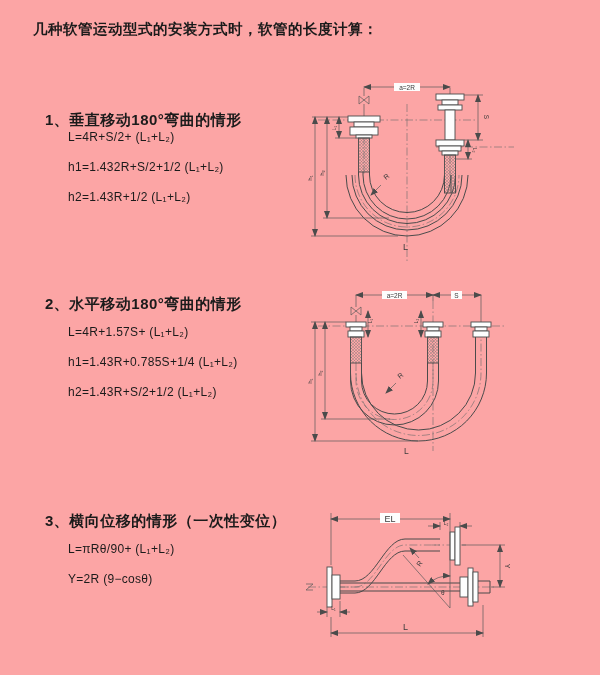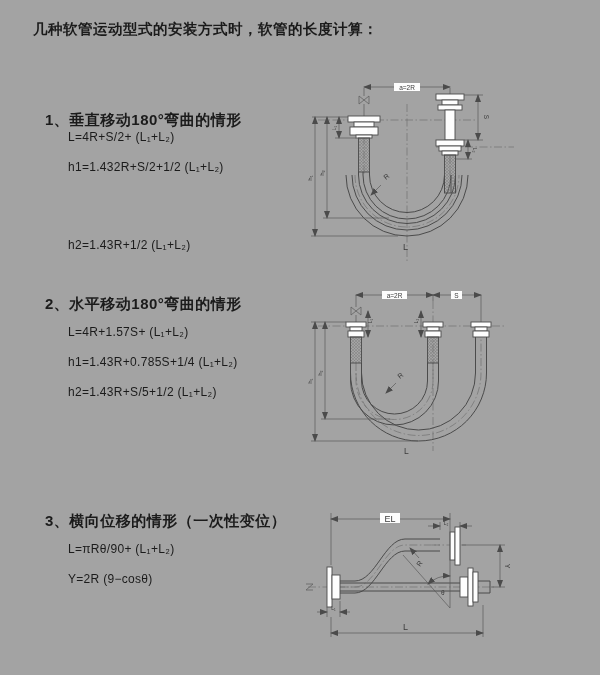--- a/index.html
+++ b/index.html
@@ -1,17 +1,17 @@
 <!DOCTYPE html>
 <html><head>
 <meta charset="utf-8">
 <style>
   html,body{margin:0;padding:0;background:#e8e8e8;}
   .page{
-    position:relative;width:600px;height:675px;background:#a3a3a3;
+    position:relative;width:600px;height:675px;background:#fca5a5;
     font-family:"Liberation Sans","DejaVu Sans",sans-serif;color:#1b1b1b;
     overflow:hidden;margin:0 auto;
   }
   .title{position:absolute;left:33px;top:20px;font-size:14.5px;font-weight:bold;letter-spacing:.5px;}
   .heading{position:absolute;left:45px;font-size:15px;font-weight:bold;letter-spacing:.5px;}
   .formula{position:absolute;left:68px;font-size:12px;letter-spacing:.3px;}
   svg{position:absolute;overflow:visible;}
   svg text{font-family:"Liberation Sans","DejaVu Sans",sans-serif;fill:#3c3c3c;}
   .thin{stroke:#5a5a5a;stroke-width:.7;fill:none;}
   .main{stroke:#4b4b4b;stroke-width:1;fill:none;}
@@ -22,26 +22,26 @@
 </head>
 <body>
 
 <div class="page">
 
   <div class="title">几种软管运动型式的安装方式时，软管的长度计算：</div>
 
   <div class="heading" style="top:111px;">1、垂直移动180°弯曲的情形</div>
   <div class="formula" style="top:130px;">L=4R+S/2+ (L₁+L₂)</div>
   <div class="formula" style="top:160px;">h1=1.432R+S/2+1/2 (L₁+L₂)</div>
-  <div class="formula" style="top:190px;margin-top:48px;">h2=1.43R+1/2 (L₁+L₂)</div>
+  <div class="formula" style="top:190px;">h2=1.43R+1/2 (L₁+L₂)</div>
 
   <div class="heading" style="top:295px;">2、水平移动180°弯曲的情形</div>
   <div class="formula" style="top:325px;">L=4R+1.57S+ (L₁+L₂)</div>
   <div class="formula" style="top:355px;">h1=1.43R+0.785S+1/4 (L₁+L₂)</div>
-  <div class="formula" style="top:385px;">h2=1.43R+S/5+1/2 (L₁+L₂)</div>
+  <div class="formula" style="top:385px;">h2=1.43R+S/2+1/2 (L₁+L₂)</div>
 
   <div class="heading" style="top:512px;text-align:right;">3、横向位移的情形（一次性变位）</div>
   <div class="formula" style="top:542px;">L=πRθ/90+ (L₁+L₂)</div>
   <div class="formula" style="top:572px;">Y=2R (9−cosθ)</div>
 
   <svg style="left:306px;top:76px;" width="282" height="192" viewBox="0 0 282 192">
     <defs>
       <marker id="a1e" refX="7" refY="3" markerWidth="8" markerHeight="7" orient="auto" markerUnits="userSpaceOnUse">
         <path d="M0,0 L8,3 L0,6 Z" fill="#4b4b4b"></path>
         </marker>

